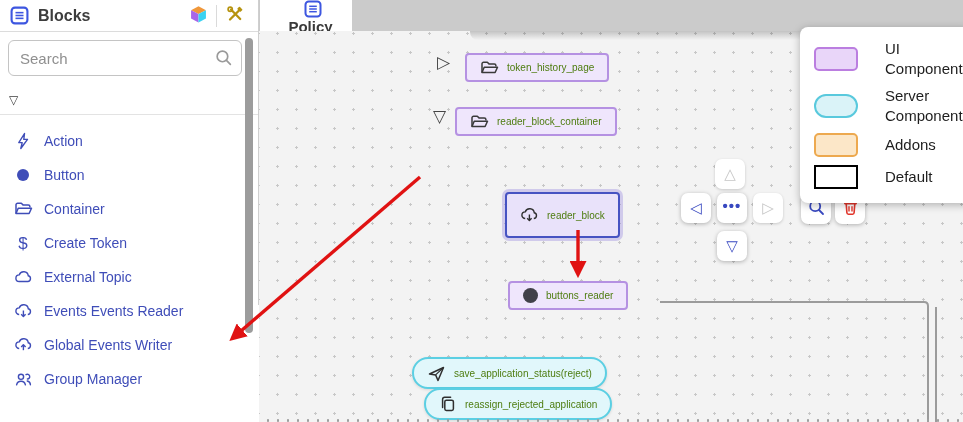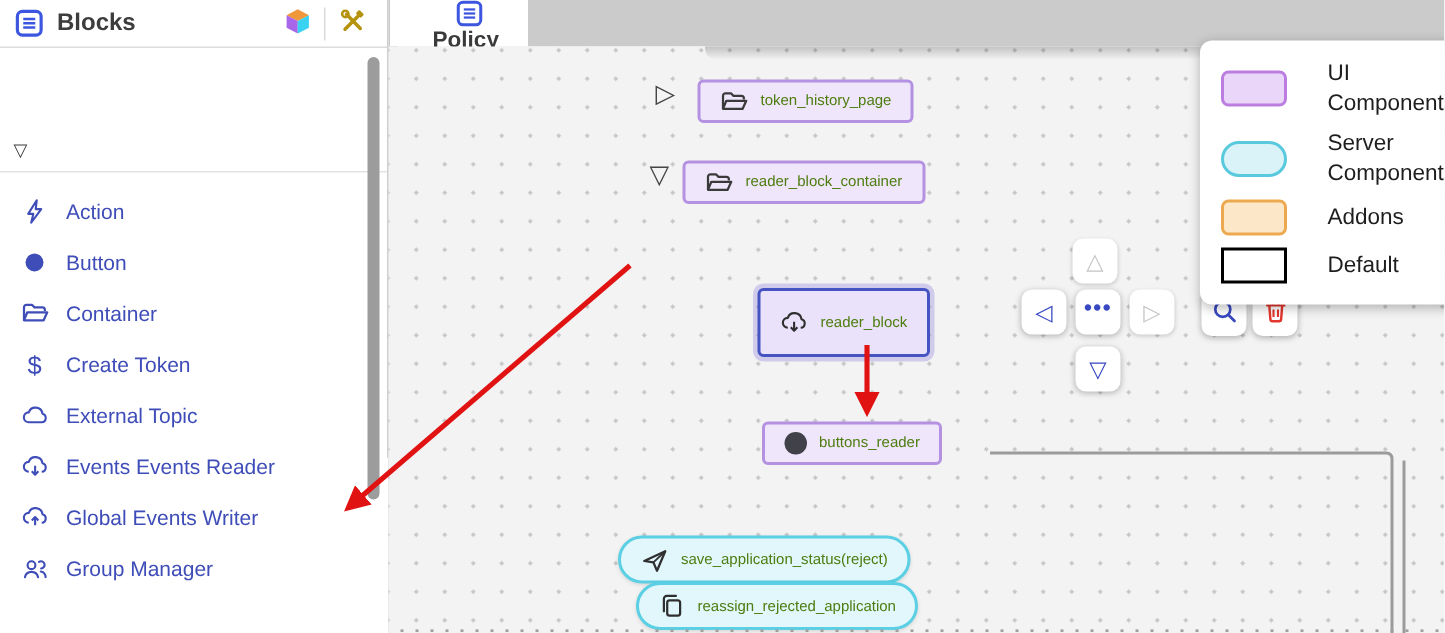--- a/index.html
+++ b/index.html
@@ -116,20 +116,29 @@
                   <line x1="6" y1="5.5" x2="15.2" y2="15"></line>
                 </g>
                 <circle cx="5.2" cy="5.3" r="2.1" fill="none" stroke="#b6930e" stroke-width="1.7"></circle>
                 <rect x="12.6" y="3.6" width="4.6" height="3.4" rx="0.8" transform="rotate(45 14.9 5.3)" fill="#b6930e"></rect>
               </svg>
           </span>
         </button>
       </span>
     </div>
 
+    <div class="search-wrap">
+      <input class="search-input" type="text" placeholder="Search" style="">
+      <span class="search-ic">
+        <svg width="19" height="19" viewBox="0 0 18 18">
+            <circle cx="8" cy="8" r="5" fill="none" stroke="#9a9a9a" stroke-width="1.6"></circle>
+            <line x1="11.8" y1="11.8" x2="15.5" y2="15.5" stroke="#9a9a9a" stroke-width="1.6" stroke-linecap="round"></line>
+          </svg>
+      </span>
+    </div>
 
     <div class="sb-section">
       <span class="tri">▽</span>
     </div>
 
     <ul class="sb-list">
       <li class="sb-item">
         <span class="ic">
           <svg width="18" height="18" viewBox="0 0 18 18">
               <path d="M10.5 1.5 L4.8 10.6 H8.2 L6.8 16.5 L13.5 7.4 H9.8 Z" fill="none" stroke="currentColor" stroke-width="1.4" stroke-linejoin="round"></path>

